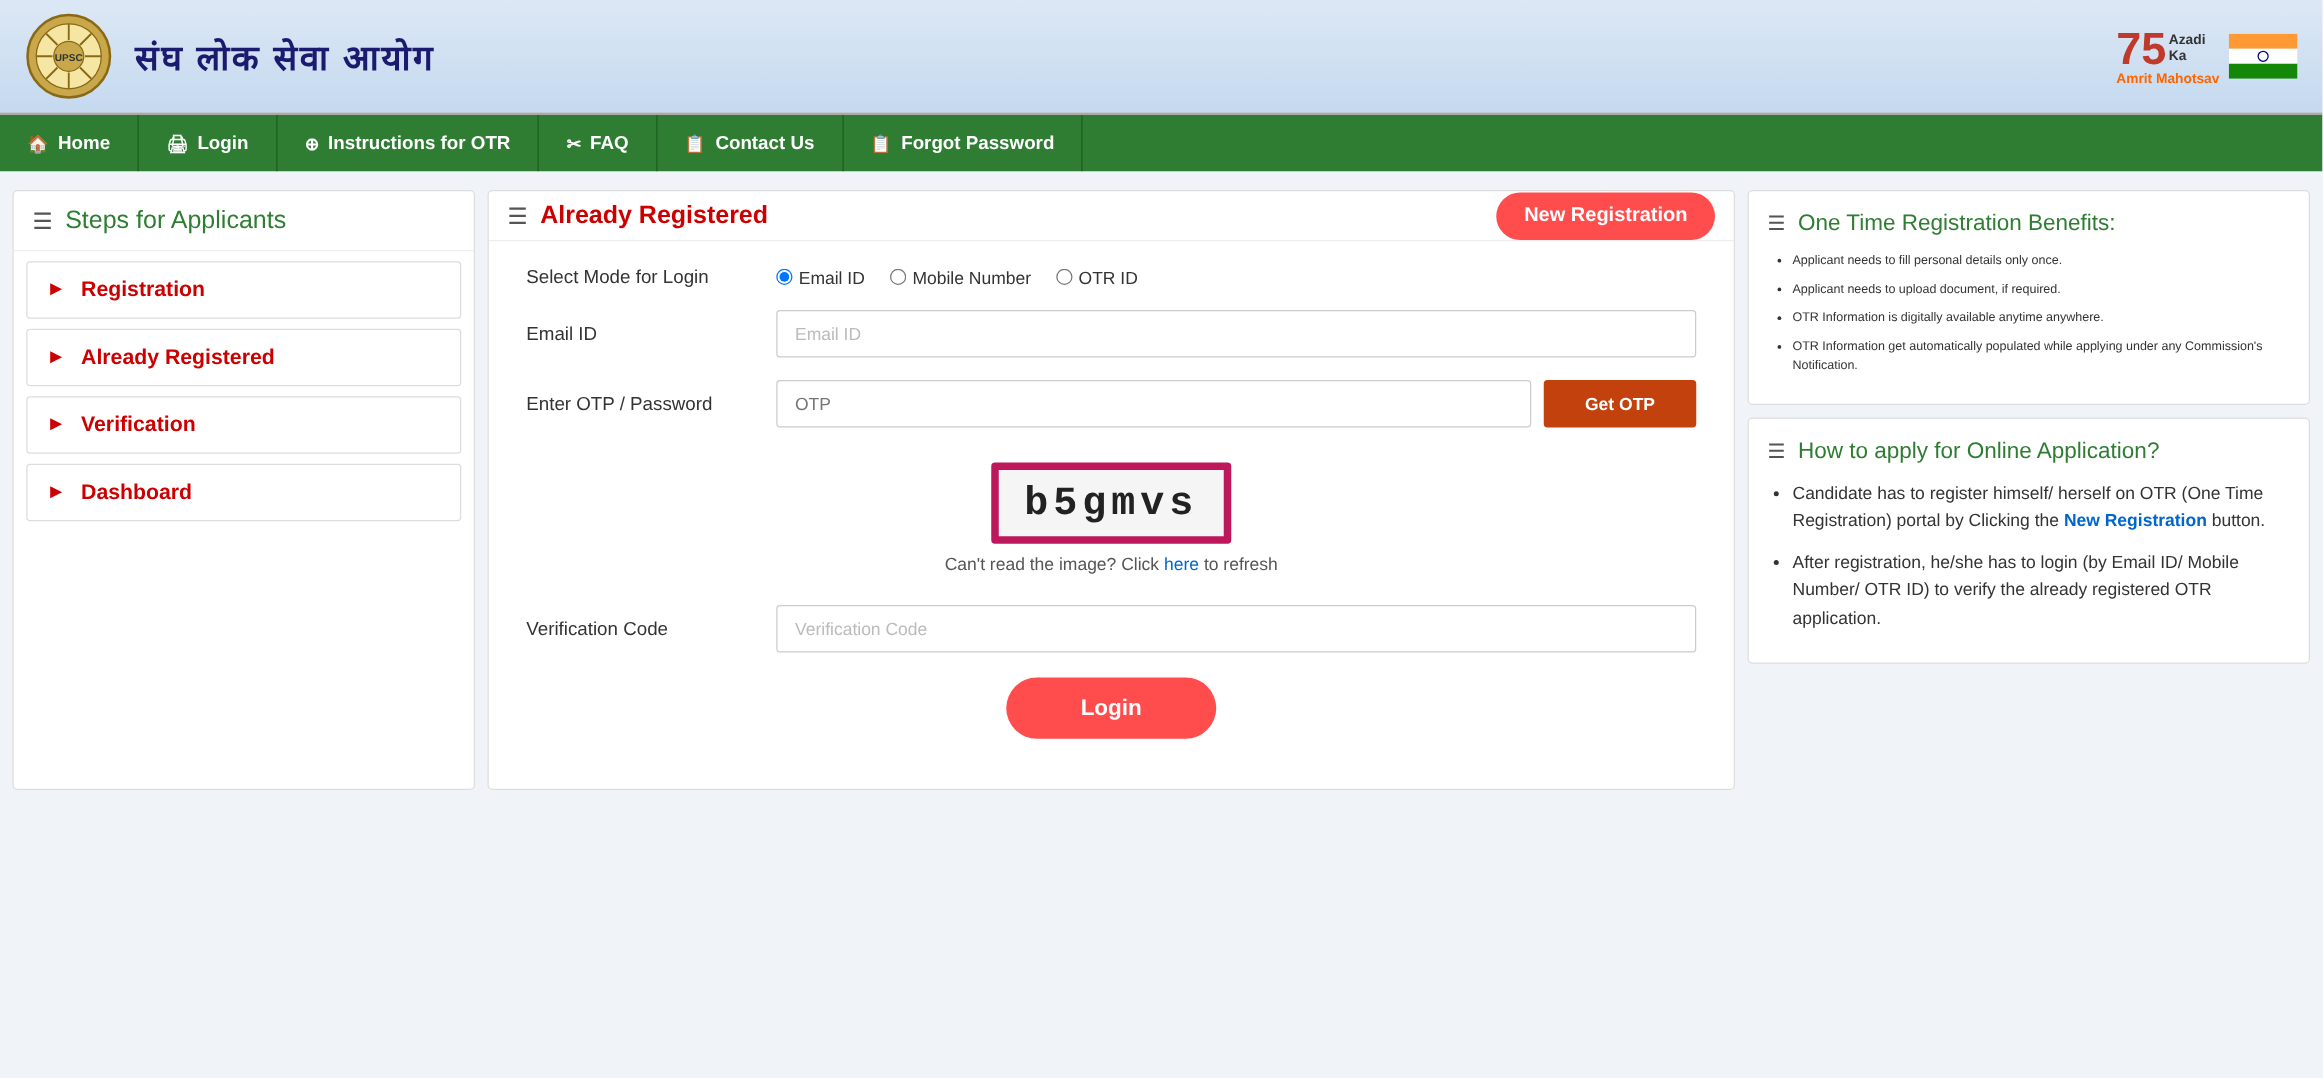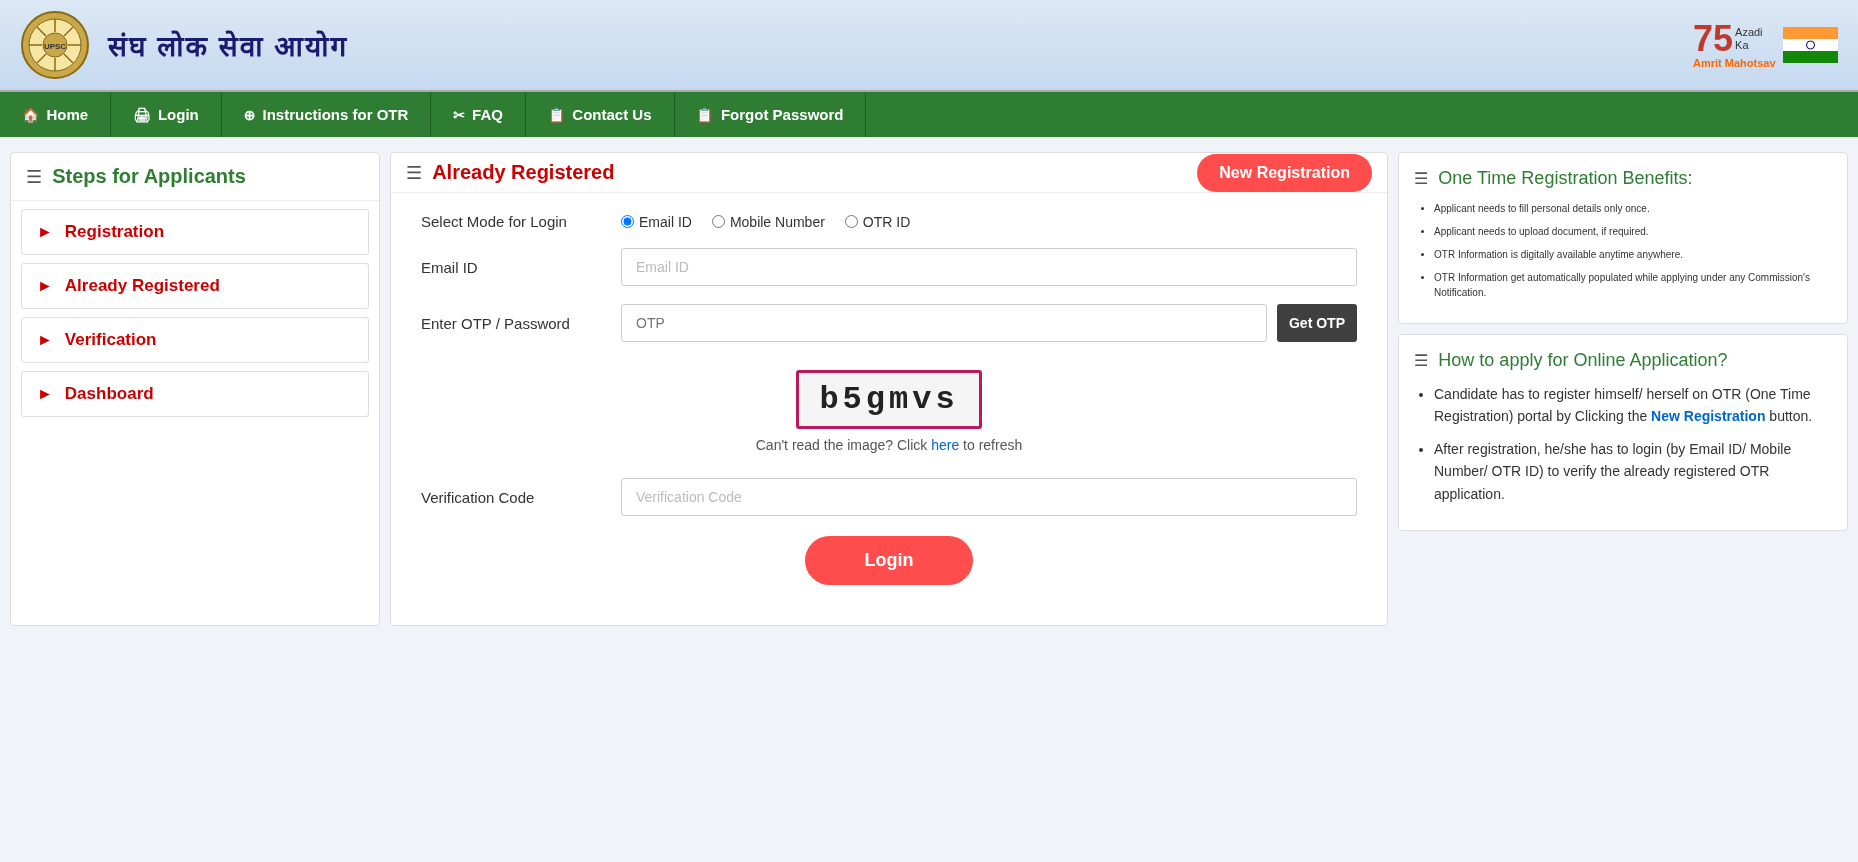--- a/index.html
+++ b/index.html
@@ -105,21 +105,21 @@
       padding: 12px 15px;
       border-bottom: 1px solid #eee;
       gap: 10px;
     }
     .panel-header .menu-icon {
       font-size: 18px;
       color: #555;
     }
     .panel-header .title {
       font-size: 20px;
-      font-weight: bold;
+      font-weight: normal;
       color: #2e7d32;
     }
     .step-item {
       display: flex;
       align-items: center;
       padding: 12px 15px;
       margin: 8px 10px;
       border: 1px solid #ddd;
       border-radius: 3px;
       cursor: pointer;
@@ -225,45 +225,45 @@
     }
     .otp-input {
       flex: 1;
       padding: 10px 14px;
       border: 1px solid #ccc;
       border-radius: 3px;
       font-size: 14px;
       color: #999;
     }
     .get-otp-btn {
-      background: #404040;
+      background: #c2410c;
       color: white;
       border: none;
-      padding: 10px 12px;
+      padding: 10px 33px;
       font-size: 14px;
       font-weight: bold;
       border-radius: 3px;
       cursor: pointer;
     }
 
     .captcha-section {
       text-align: center;
       margin: 15px 0;
       padding: 10px;
     }
     .captcha-image {
       font-size: 32px;
       font-weight: bold;
       font-family: 'Courier New', monospace;
       letter-spacing: 4px;
       color: #222;
       background: #f5f5f5;
       display: inline-block;
       padding: 8px 20px;
-      border: 3px solid #be185d;
+      border: 6px solid #be185d;
       border-radius: 3px;
     }
     .captcha-refresh {
       font-size: 14px;
       color: #555;
       margin-top: 8px;
     }
     .captcha-refresh a {
       color: #0066cc;
       text-decoration: none;
@@ -362,21 +362,21 @@
   </svg>
 
   <div class="header-title">
     <span class="hindi">संघ लोक सेवा आयोग</span>
   </div>
 
   <div class="header-right">
     <div class="azadi-badge">
       <div style="display:flex; align-items:center; gap:2px;">
         <span class="azadi-number">75</span>
-        <div style="display:flex; flex-direction:column; font-size:11px; font-weight:normal; color:#333; line-height:1.2;">
+        <div style="display:flex; flex-direction:column; font-size:11px; font-weight:bold; color:#333; line-height:1.2;">
           <span>Azadi</span>
           <span>Ka</span>
         </div>
       </div>
       <div style="font-size:11px; color:#ff6600; font-weight:bold;">
         <span>Amrit</span>
         <span>Mahotsav</span>
       </div>
     </div>
 

